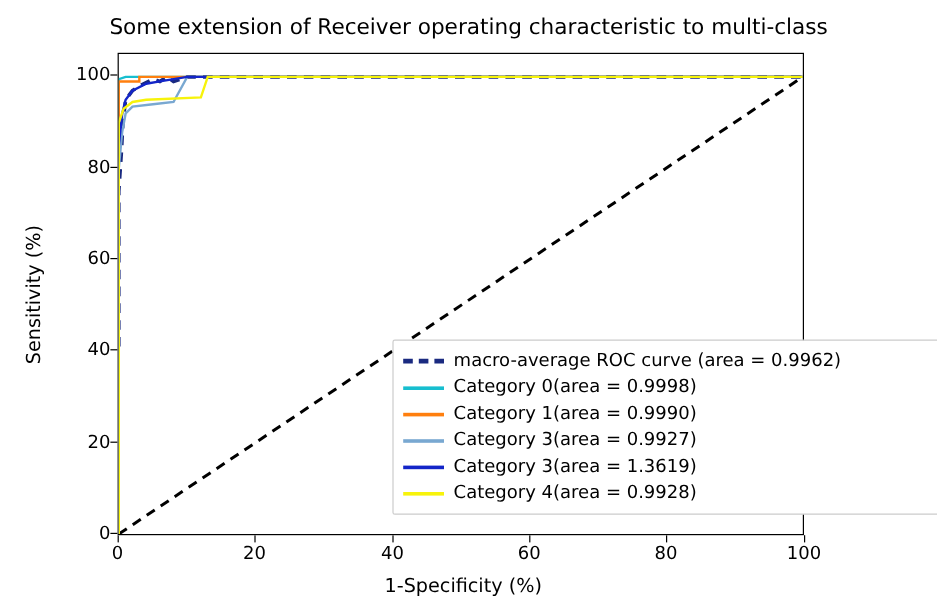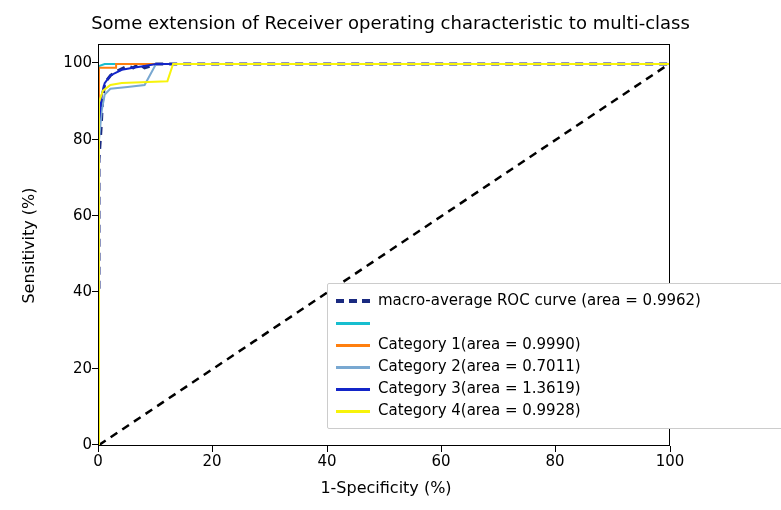--- a/index.html
+++ b/index.html
@@ -178,28 +178,29 @@
         <polyline points="0.00,400.00 0.00,57.14 3.99,45.71 11.40,40.00 22.80,38.10 68.40,36.19 74.10,19.05 570.00,19.05" fill="none" stroke="#f7f30b" stroke-width="2"></polyline>
       </svg>
 
     <div class="legend">
       <div class="legend-row">
         <span class="swatch dashed" style="border-color:#1a2a80"></span>
         <span>macro-average ROC curve (area = 0.9962)</span>
       </div>
       <div class="legend-row">
         <span class="swatch" style="border-color:#17becf"></span>
+        <span>Category 0(area = 0.9998)</span>
       </div>
       <div class="legend-row">
         <span class="swatch" style="border-color:#ff7f0e"></span>
         <span>Category 1(area = 0.9990)</span>
       </div>
       <div class="legend-row">
         <span class="swatch" style="border-color:#79a8d1"></span>
-        <span>Category 2(area = 0.7011)</span>
+        <span>Category 3(area = 0.9927)</span>
       </div>
       <div class="legend-row">
         <span class="swatch" style="border-color:#1325c8"></span>
         <span>Category 3(area = 1.3619)</span>
       </div>
       <div class="legend-row">
         <span class="swatch" style="border-color:#f7f30b"></span>
         <span>Category 4(area = 0.9928)</span>
       </div>
     </div>

